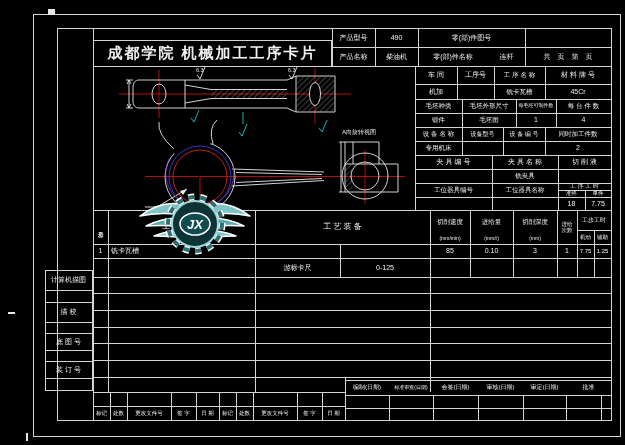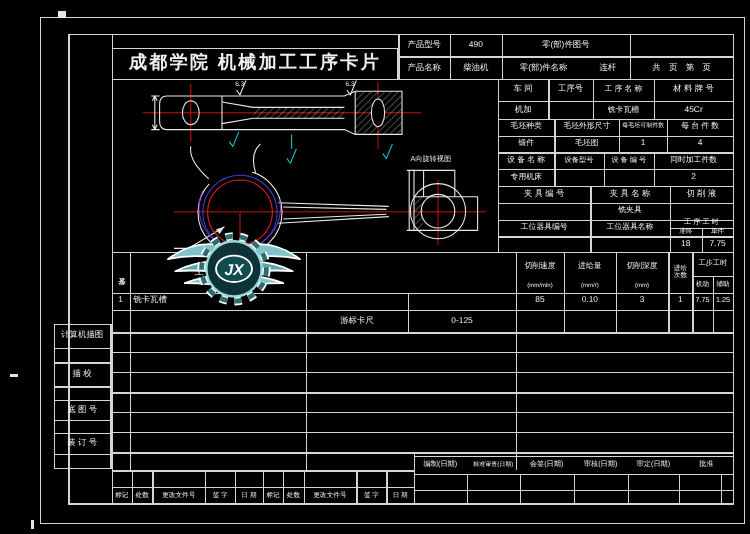--- a/index.html
+++ b/index.html
@@ -219,20 +219,21 @@
   <div class="t fs65" style="left:415px;top:183px;width:77px;height:14px;">工位器具编号</div>
   <div class="t fs65" style="left:492px;top:183px;width:66px;height:14px;">工位器具名称</div>
   <div class="t fs6" style="left:558px;top:183px;width:53px;height:7px;">工 序 工 时</div>
   <div class="t fs55" style="left:558px;top:190px;width:27px;height:7px;">准终</div>
   <div class="t fs55" style="left:585px;top:190px;width:26px;height:7px;">单件</div>
   <div class="t fs7" style="left:558px;top:197px;width:27px;height:13px;">18</div>
   <div class="t fs7" style="left:585px;top:197px;width:26px;height:13px;">7.75</div>
 
   <div class="t fs6 vert" style="left:93px;top:210px;width:15px;height:34px;">工步号</div>
   <div class="t fs8" style="left:108px;top:210px;width:147px;height:34px;">工 步 内 容</div>
+  <div class="t fs8" style="left:255px;top:210px;width:175px;height:34px;">工 艺 装 备</div>
   <div class="t fs65 wrap" style="left:436px;top:210px;width:28px;height:23px;">切削速度</div>
   <div class="t fs5" style="left:430px;top:233px;width:40px;height:11px;">(mm/min)</div>
   <div class="t fs65" style="left:470px;top:210px;width:43px;height:23px;">进给量</div>
   <div class="t fs5" style="left:470px;top:233px;width:43px;height:11px;">(mm/r)</div>
   <div class="t fs65 wrap" style="left:521px;top:210px;width:28px;height:23px;">切削深度</div>
   <div class="t fs5" style="left:513px;top:233px;width:44px;height:11px;">(mm)</div>
   <div class="t fs55 wrap" style="left:560px;top:212px;width:14px;height:30px;">进给次数</div>
   <div class="t fs6" style="left:577px;top:210px;width:34px;height:20px;">工步工时</div>
   <div class="t fs55" style="left:577px;top:230px;width:17px;height:14px;">机动</div>
   <div class="t fs55" style="left:594px;top:230px;width:17px;height:14px;">辅助</div>

